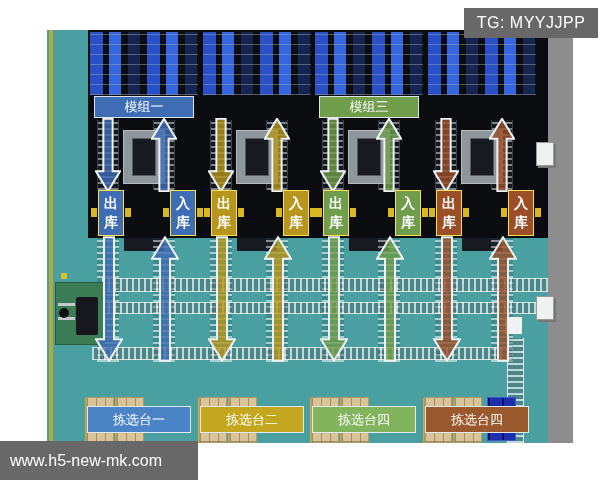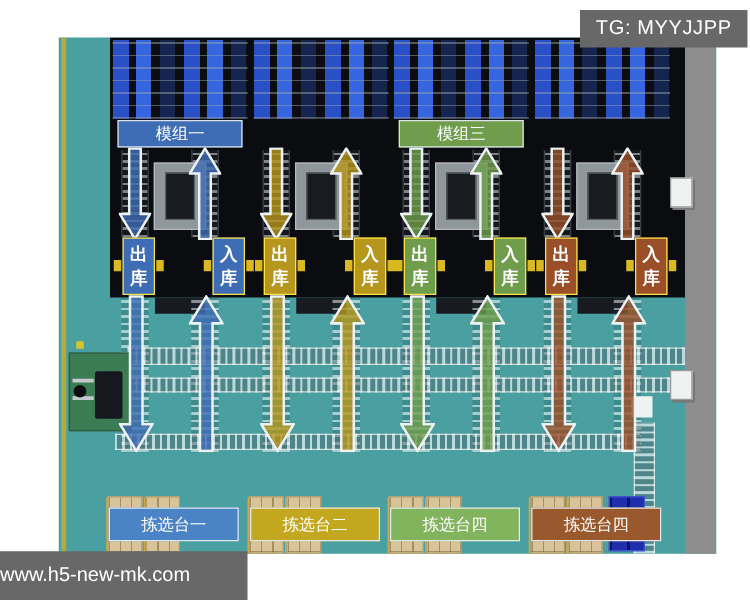--- a/index.html
+++ b/index.html
@@ -5,21 +5,21 @@
   html,body{margin:0;padding:0;background:#fff;}
   body{width:600px;height:480px;position:relative;overflow:hidden;
        font-family:"Liberation Sans","DejaVu Sans",sans-serif;}
 
   
   .watermark{position:absolute;left:464px;top:8px;width:134px;height:30px;
     background:#686868;color:#fff;font-size:16px;display:flex;align-items:center;
     justify-content:center;letter-spacing:.5px;z-index:50;}
   .urlbar{position:absolute;left:0;top:441px;width:198px;height:39px;
     background:#686868;color:#fff;font-size:16px;display:flex;align-items:center;
-    padding-left:0;box-sizing:border-box;z-index:50;}
+    padding-left:10px;box-sizing:border-box;z-index:50;}
 
   
   #scene{position:absolute;left:47px;top:30px;width:526px;height:413px;
     background:var(--floor,#4aa0a1);overflow:hidden;}
   #scene *{position:absolute;box-sizing:border-box;}
 
   .yellow-line{left:2px;top:0;width:4px;height:100%;background:#b3aa3f;}
   .gray-strip{left:501px;top:0;width:25px;height:100%;background:#8d8d8d;}
   .dark-band{left:41px;top:0;width:460px;height:208px;background:#0a0c10;}
 

